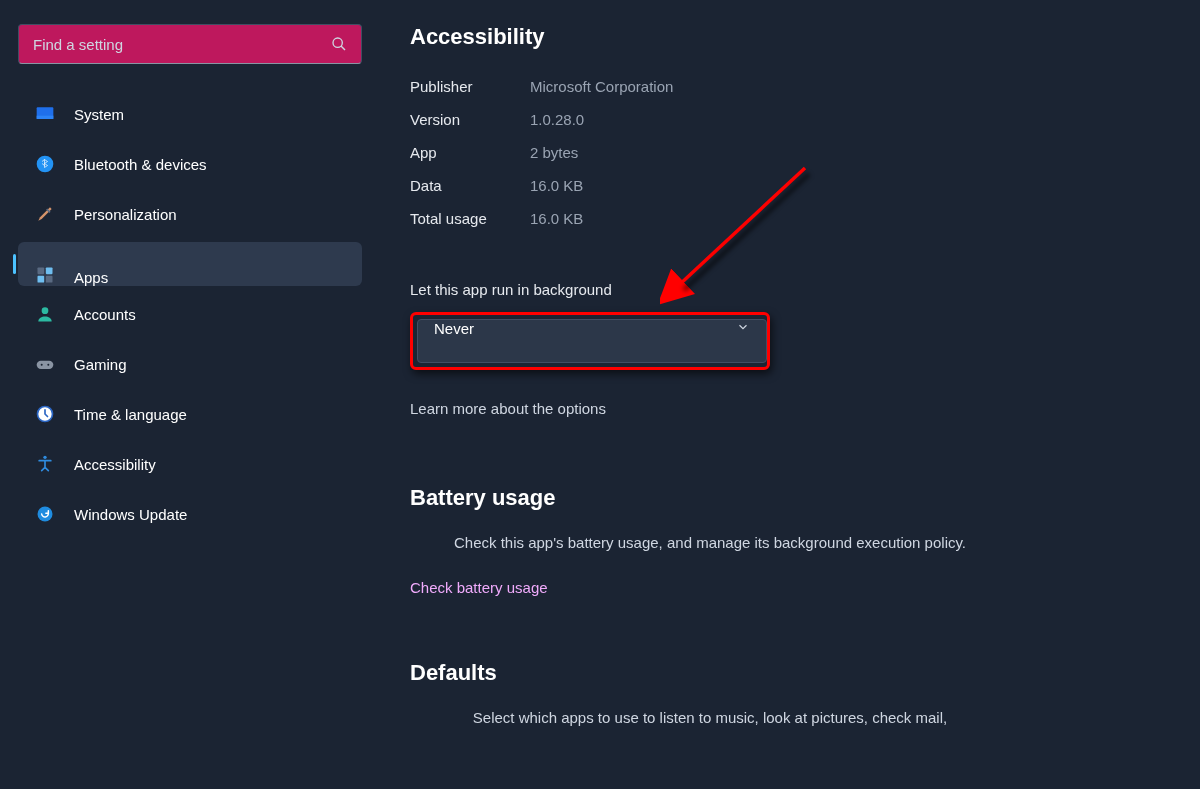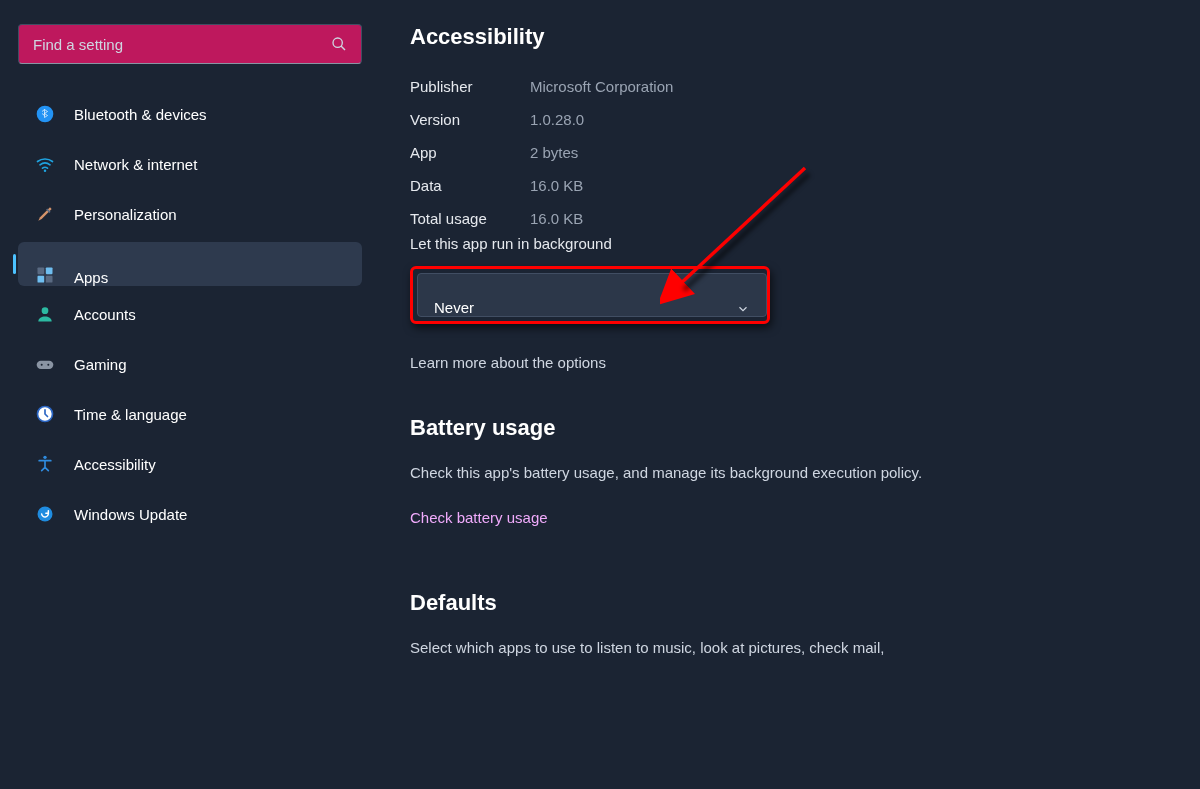--- a/index.html
+++ b/index.html
@@ -79,54 +79,54 @@
   .main {
     flex: 1;
     padding: 24px 40px 0 30px;
     overflow: hidden;
   }
   .section-title {
     font-size: 22px;
     font-weight: 600;
     margin-bottom: 20px;
   }
-  .spec-table { }
+  .spec-table { margin-bottom: 46px; }
   .spec-row { display: flex; padding: 8px 0; font-size: 15px; }
   .spec-label { width: 120px; color: #e6e9ee; }
   .spec-value { color: #9aa4b3; }
   .sub-label { font-size: 15px; color: #e6e9ee; margin-bottom: 14px; }
   .dropdown {
     width: 350px;
     height: 44px;
     background: #2c3749;
     border: 1px solid #414e63;
     border-radius: 4px;
     display: flex;
-    align-items: flex-end;
+    align-items: flex-start;
     justify-content: space-between;
     padding: 0 16px;
     font-size: 15px;
     cursor: pointer;
   }
   .dropdown-highlight {
     border: 3px solid #ff0000;
     border-radius: 6px;
     padding: 4px;
     width: 360px;
     box-shadow: 2px 4px 8px rgba(0,0,0,0.6);
   }
   .chev { width: 14px; height: 14px; stroke: #cfd6e1; stroke-width: 2; fill: none; }
   .link-text {
     color: #cfd6e1;
     font-size: 15px;
     margin-top: 30px;
-    margin-bottom: 44px;
+    margin-bottom: 68px;
     cursor: pointer;
   }
-  .body-text { color: #cfd6e1; font-size: 15px; line-height: 1.6; margin-bottom: 24px; max-width: 600px;}
+  .body-text { color: #cfd6e1; font-size: 15px; line-height: 1.6; margin-bottom: 24px; max-width: 600px; text-align: center;}
   .link-action { color: #f0abfc; font-size: 15px; cursor: pointer; margin-bottom: 64px;}
 
   
   .arrow-overlay {
     position: absolute;
     pointer-events: none;
   }
 </style>
 </head>
 <body>
@@ -136,34 +136,34 @@
     <input type="text" placeholder="Find a setting" style="">
     <svg class="search-icon" viewBox="0 0 24 24">
         <circle cx="10" cy="10" r="7"></circle>
         <line x1="15" y1="15" x2="21" y2="21"></line>
       </svg>
   </div>
   <ul class="nav">
     <li>
       <span class="icon-slot">
         <svg viewBox="0 0 24 24">
+            <rect x="2" y="4" width="20" height="14" rx="1" fill="#1f6feb"></rect>
+            <rect x="2" y="14" width="20" height="4" fill="#2c83f6"></rect>
+          </svg>
+      </span>
+      <span>System</span>
+    </li>
+    <li>
+      <span class="icon-slot">
+        <svg viewBox="0 0 24 24">
             <circle cx="12" cy="12" r="10" fill="#2393f4"></circle>
             <path d="M11 6l6 4-6 4 6 4-6 4V6l-5 4m0 4l5 4" stroke="#fff" stroke-width="1.4" fill="none" transform="scale(0.6) translate(8,5)"></path>
           </svg>
       </span>
       <span>Bluetooth &amp; devices</span>
-    </li>
-    <li>
-      <span class="icon-slot">
-        <svg viewBox="0 0 24 24">
-            <path d="M3 9a15 15 0 0118 0M6 13a10 10 0 0112 0M9 17a5 5 0 016 0" stroke="#1fa3e0" stroke-width="2" fill="none" stroke-linecap="round"></path>
-            <circle cx="12" cy="20" r="1.5" fill="#1fa3e0"></circle>
-          </svg>
-      </span>
-      <span>Network &amp; internet</span>
     </li>
     <li>
       <span class="icon-slot">
         <svg viewBox="0 0 24 24">
             <path d="M4 20l4-2 12-12-2-2L6 16l-2 4z" fill="#d4936a"></path>
             <path d="M14 6l4 4" stroke="#5a6a82" stroke-width="2"></path>
           </svg>
       </span>
       <span>Personalization</span>
     </li>

